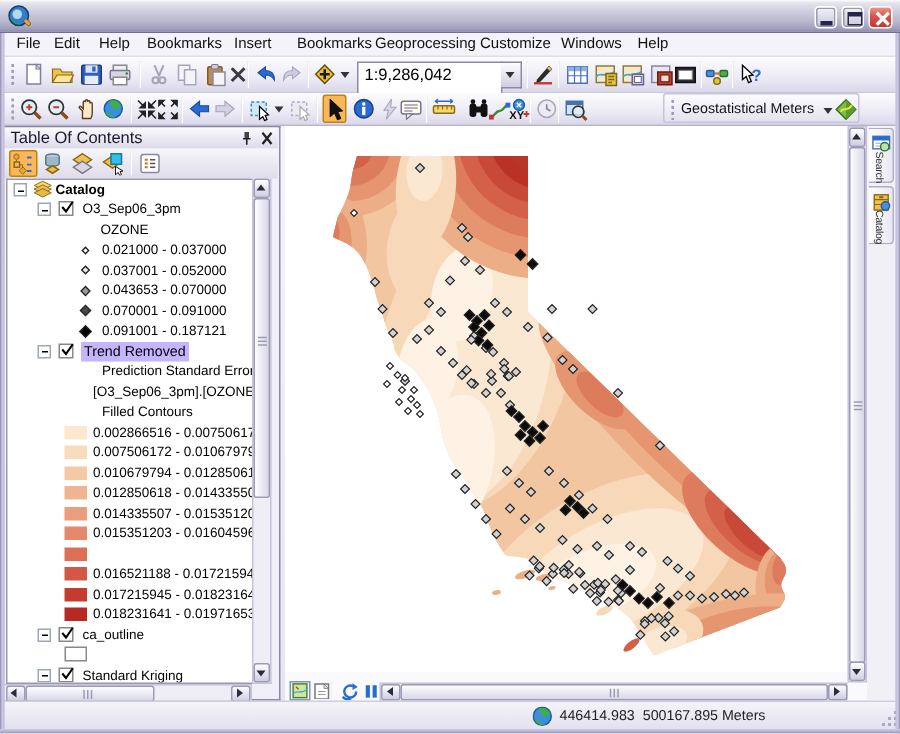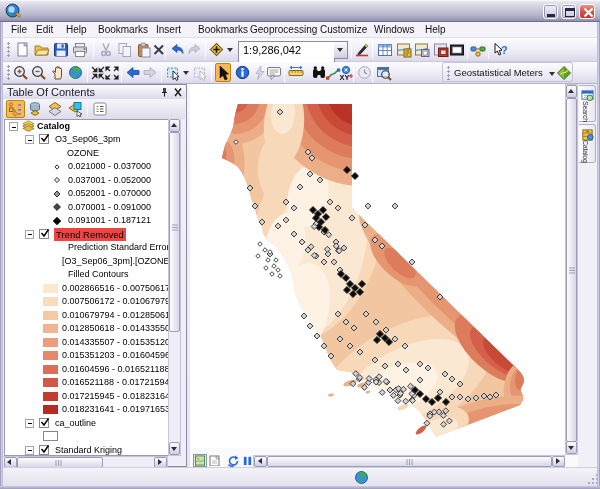--- a/index.html
+++ b/index.html
@@ -363,52 +363,51 @@
         <rect x="3.5" y="3.5" width="3" height="3" transform="rotate(45 5 5)" fill="#ffffff" stroke="#222" stroke-width=".9"></rect>
       </svg>
       <div class="trow" style="left:63px;top:40px">0.021000 - 0.037000</div>
       <svg class="abs" style="left:47px;top:55.0px" width="10" height="10" viewBox="0 0 10 10">
         <rect x="3.2" y="3.2" width="3.6" height="3.6" transform="rotate(45 5 5)" fill="#e8e8e8" stroke="#222" stroke-width=".9"></rect>
       </svg>
       <div class="trow" style="left:63px;top:53.5px">0.037001 - 0.052000</div>
       <svg class="abs" style="left:47px;top:68.5px" width="10" height="10" viewBox="0 0 10 10">
         <rect x="2.9" y="2.9" width="4.2" height="4.2" transform="rotate(45 5 5)" fill="#9a9a9a" stroke="#222" stroke-width=".9"></rect>
       </svg>
-      <div class="trow" style="left:63px;top:67px">0.052001 - 0.070000</div>
+      <div class="trow" style="left:63px;top:67px">0.043653 - 0.070000</div>
       <svg class="abs" style="left:47px;top:82.0px" width="10" height="10" viewBox="0 0 10 10">
         <rect x="2.6" y="2.6" width="4.8" height="4.8" transform="rotate(45 5 5)" fill="#484848" stroke="#222" stroke-width=".9"></rect>
       </svg>
       <div class="trow" style="left:63px;top:80.5px">0.070001 - 0.091000</div>
       <svg class="abs" style="left:47px;top:95.5px" width="10" height="10" viewBox="0 0 10 10">
         <rect x="2.3" y="2.3" width="5.4" height="5.4" transform="rotate(45 5 5)" fill="#000000" stroke="#222" stroke-width=".9"></rect>
       </svg>
       <div class="trow" style="left:63px;top:94px">0.091001 - 0.187121</div>
       <div class="exp" style="left:20px;top:109.5px"></div>
       <div class="chk" style="left:34px;top:108.5px"></div>
       <svg class="abs" style="left:34px;top:106.5px" width="12" height="12" viewBox="0 0 12 12">
         <path d="M2.5 6 L5 9 9.5 2.5" stroke="#000" stroke-width="1.4" fill="none"></path>
       </svg>
-      <div class="abs" style="left:49px;top:107.5px;height:13px;line-height:13px;background:#ef4444;padding:0 2px;font-size:9.5px">Trend Removed</div>
+      <div class="abs" style="left:49px;top:107.5px;height:13px;line-height:13px;background:#c4b5fd;padding:0 2px;font-size:9.5px">Trend Removed</div>
       <div class="trow" style="left:63px;top:121px">Prediction Standard Error M</div>
       <div class="trow" style="left:57px;top:134.5px">[O3_Sep06_3pm].[OZONE]]</div>
       <div class="trow" style="left:63px;top:148px">Filled Contours</div>
       <div class="sw" style="left:38px;top:163.5px;background:#fce8cf"></div>
       <div class="trow" style="left:57px;top:161.5px">0.002866516 - 0.007506172</div>
       <div class="sw" style="left:38px;top:177px;background:#f9dcbc"></div>
       <div class="trow" style="left:57px;top:175px">0.007506172 - 0.010679794</div>
       <div class="sw" style="left:38px;top:190.5px;background:#f5c9a4"></div>
       <div class="trow" style="left:57px;top:188.5px">0.010679794 - 0.012850618</div>
       <div class="sw" style="left:38px;top:204px;background:#f0b590"></div>
       <div class="trow" style="left:57px;top:202px">0.012850618 - 0.014335507</div>
       <div class="sw" style="left:38px;top:217.5px;background:#ea9e7c"></div>
       <div class="trow" style="left:57px;top:215.5px">0.014335507 - 0.015351203</div>
       <div class="sw" style="left:38px;top:231px;background:#e4896b"></div>
       <div class="trow" style="left:57px;top:229px">0.015351203 - 0.01604596</div>
       <div class="sw" style="left:38px;top:244.5px;background:#dc7057"></div>
-      <div class="trow" style="left:57px;top:242.5px">0.01604596 - 0.016521188</div>
       <div class="sw" style="left:38px;top:258px;background:#d25744"></div>
       <div class="trow" style="left:57px;top:256px">0.016521188 - 0.017215945</div>
       <div class="sw" style="left:38px;top:271.5px;background:#c43c30"></div>
       <div class="trow" style="left:57px;top:269.5px">0.017215945 - 0.018231641</div>
       <div class="sw" style="left:38px;top:285px;background:#b52a22"></div>
       <div class="trow" style="left:57px;top:283px">0.018231641 - 0.01971653</div>
       <div class="exp" style="left:20px;top:298.5px"></div>
       <div class="chk" style="left:34px;top:297.5px"></div>
       <svg class="abs" style="left:34px;top:295.5px" width="12" height="12" viewBox="0 0 12 12">
         <path d="M2.5 6 L5 9 9.5 2.5" stroke="#000" stroke-width="1.4" fill="none"></path>
@@ -717,20 +716,21 @@
       </svg>
       <span style="top:15px">Catalog</span>
     </div>
 </div>
 <div class="abs" id="status">
  <svg class="abs" style="left:352px;top:3px" width="13" height="13" viewBox="0 0 13 13">
       <circle cx="6.5" cy="6.5" r="6" fill="#3b8ede" stroke="#1d5c9e"></circle>
       <path d="M1 8 A6 6 0 0 0 9 12 A8 8 0 0 1 3 9 Z" fill="#3fae48"></path>
       <path d="M4 1.5 A6 6 0 0 1 12 5 L8 7 5 4 Z" fill="#3fae48"></path>
     </svg>
+ <span class="abs" style="left:370px;top:4px;font-size:9.5px">446414.983&nbsp;&nbsp;500167.895 Meters</span>
  <svg class="abs" style="left:585px;top:6px" width="11" height="11" viewBox="0 0 11 11">
       <g fill="#aaa8c4">
         <rect x="8" y="8" width="2" height="2"></rect>
         <rect x="8" y="4" width="2" height="2"></rect>
         <rect x="8" y="0" width="2" height="2"></rect>
         <rect x="4" y="8" width="2" height="2"></rect>
         <rect x="4" y="4" width="2" height="2"></rect>
         <rect x="0" y="8" width="2" height="2"></rect>
       </g>
     </svg>

